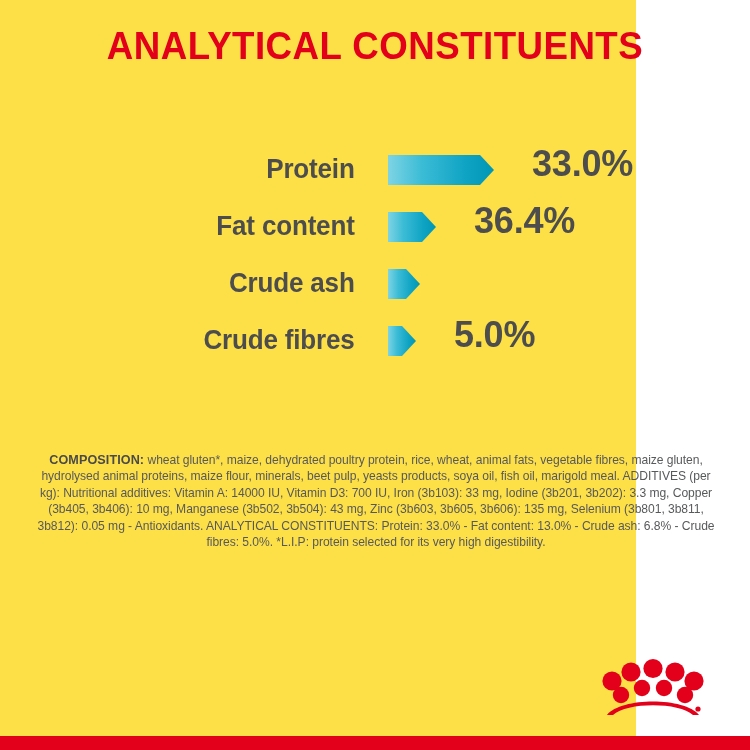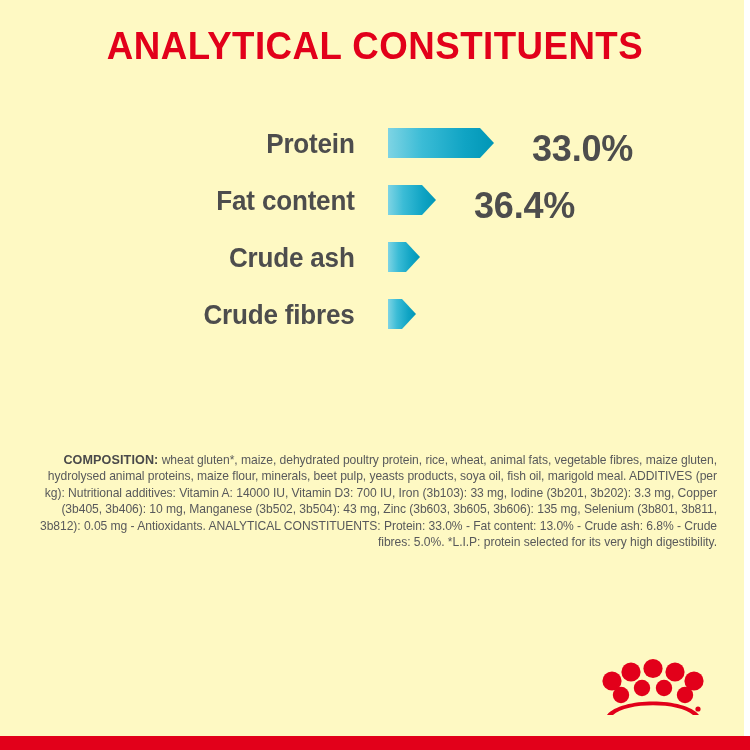--- a/index.html
+++ b/index.html
@@ -10,23 +10,23 @@
     width: 750px;
     height: 750px;
     background: #ffffff;
     font-family: "Liberation Sans", sans-serif;
     overflow: hidden;
     position: relative;
   }
 
   .page {
     position: relative;
-    width: 744px;
+    width: 636px;
     height: 750px;
-    background: #fef9c3;
+    background: #fde047;
   }
 
   
   .title {
     position: absolute;
     top: 24px;
     left: 0;
     width: 750px;
     text-align: center;
     color: #e2001a;
@@ -42,21 +42,21 @@
   
   .chart {
     position: absolute;
     top: 128px;
     left: 0;
     width: 750px;
   }
 
   .row {
     display: flex;
-    align-items: flex-start;
+    align-items: flex-end;
     height: 57px;
     gap: 25px;
   }
 
   .row-label {
     width: 363px;
     text-align: right;
     padding-right: 9px;
     box-sizing: border-box;
     color: #4d4d4d;
@@ -93,21 +93,21 @@
 
   
   .composition {
     position: absolute;
     top: 452px;
     left: 35px;
     width: 682px;
     color: #58595b;
     font-size: 12.1px;
     line-height: 16.4px;
-    text-align: right;
+    text-align: center;
     letter-spacing: -0.05px;
   }
   .composition b {
     color: #4a4a4a;
     font-weight: 700;
     font-size: 12.6px;
     letter-spacing: 0.1px;
   }
 
   
@@ -159,20 +159,21 @@
       <div class="bar-wrap">
         <div class="bar" style="width:32px"></div>
       </div>
     </div>
 
     <div class="row">
       <div class="row-label">Crude fibres</div>
       <div class="bar-wrap">
         <div class="bar" style="width:28px"></div>
       </div>
+      <div class="row-value">5.0%</div>
     </div>
 
   </div>
 
   <div class="composition"><b>COMPOSITION:</b><span> wheat gluten*, maize, dehydrated poultry protein, rice, wheat, animal fats, vegetable fibres, maize gluten, hydrolysed animal proteins, maize flour, minerals, beet pulp, yeasts products, soya oil, fish oil, marigold meal. ADDITIVES (per kg): Nutritional additives: Vitamin A: 14000 IU, Vitamin D3: 700 IU, Iron (3b103): 33 mg, Iodine (3b201, 3b202): 3.3 mg, Copper (3b405, 3b406): 10 mg, Manganese (3b502, 3b504): 43 mg, Zinc (3b603, 3b605, 3b606): 135 mg, Selenium (3b801, 3b811, 3b812): 0.05 mg - Antioxidants. ANALYTICAL CONSTITUENTS: Protein: 33.0% - Fat content: 13.0% - Crude ash: 6.8% - Crude fibres: 5.0%. *L.I.P: protein selected for its very high digestibility.</span></div>
 
   <div class="logo">
     <svg viewBox="0 0 112 62" width="112" height="62" aria-hidden="true">
       <g fill="#e2001a">
 

